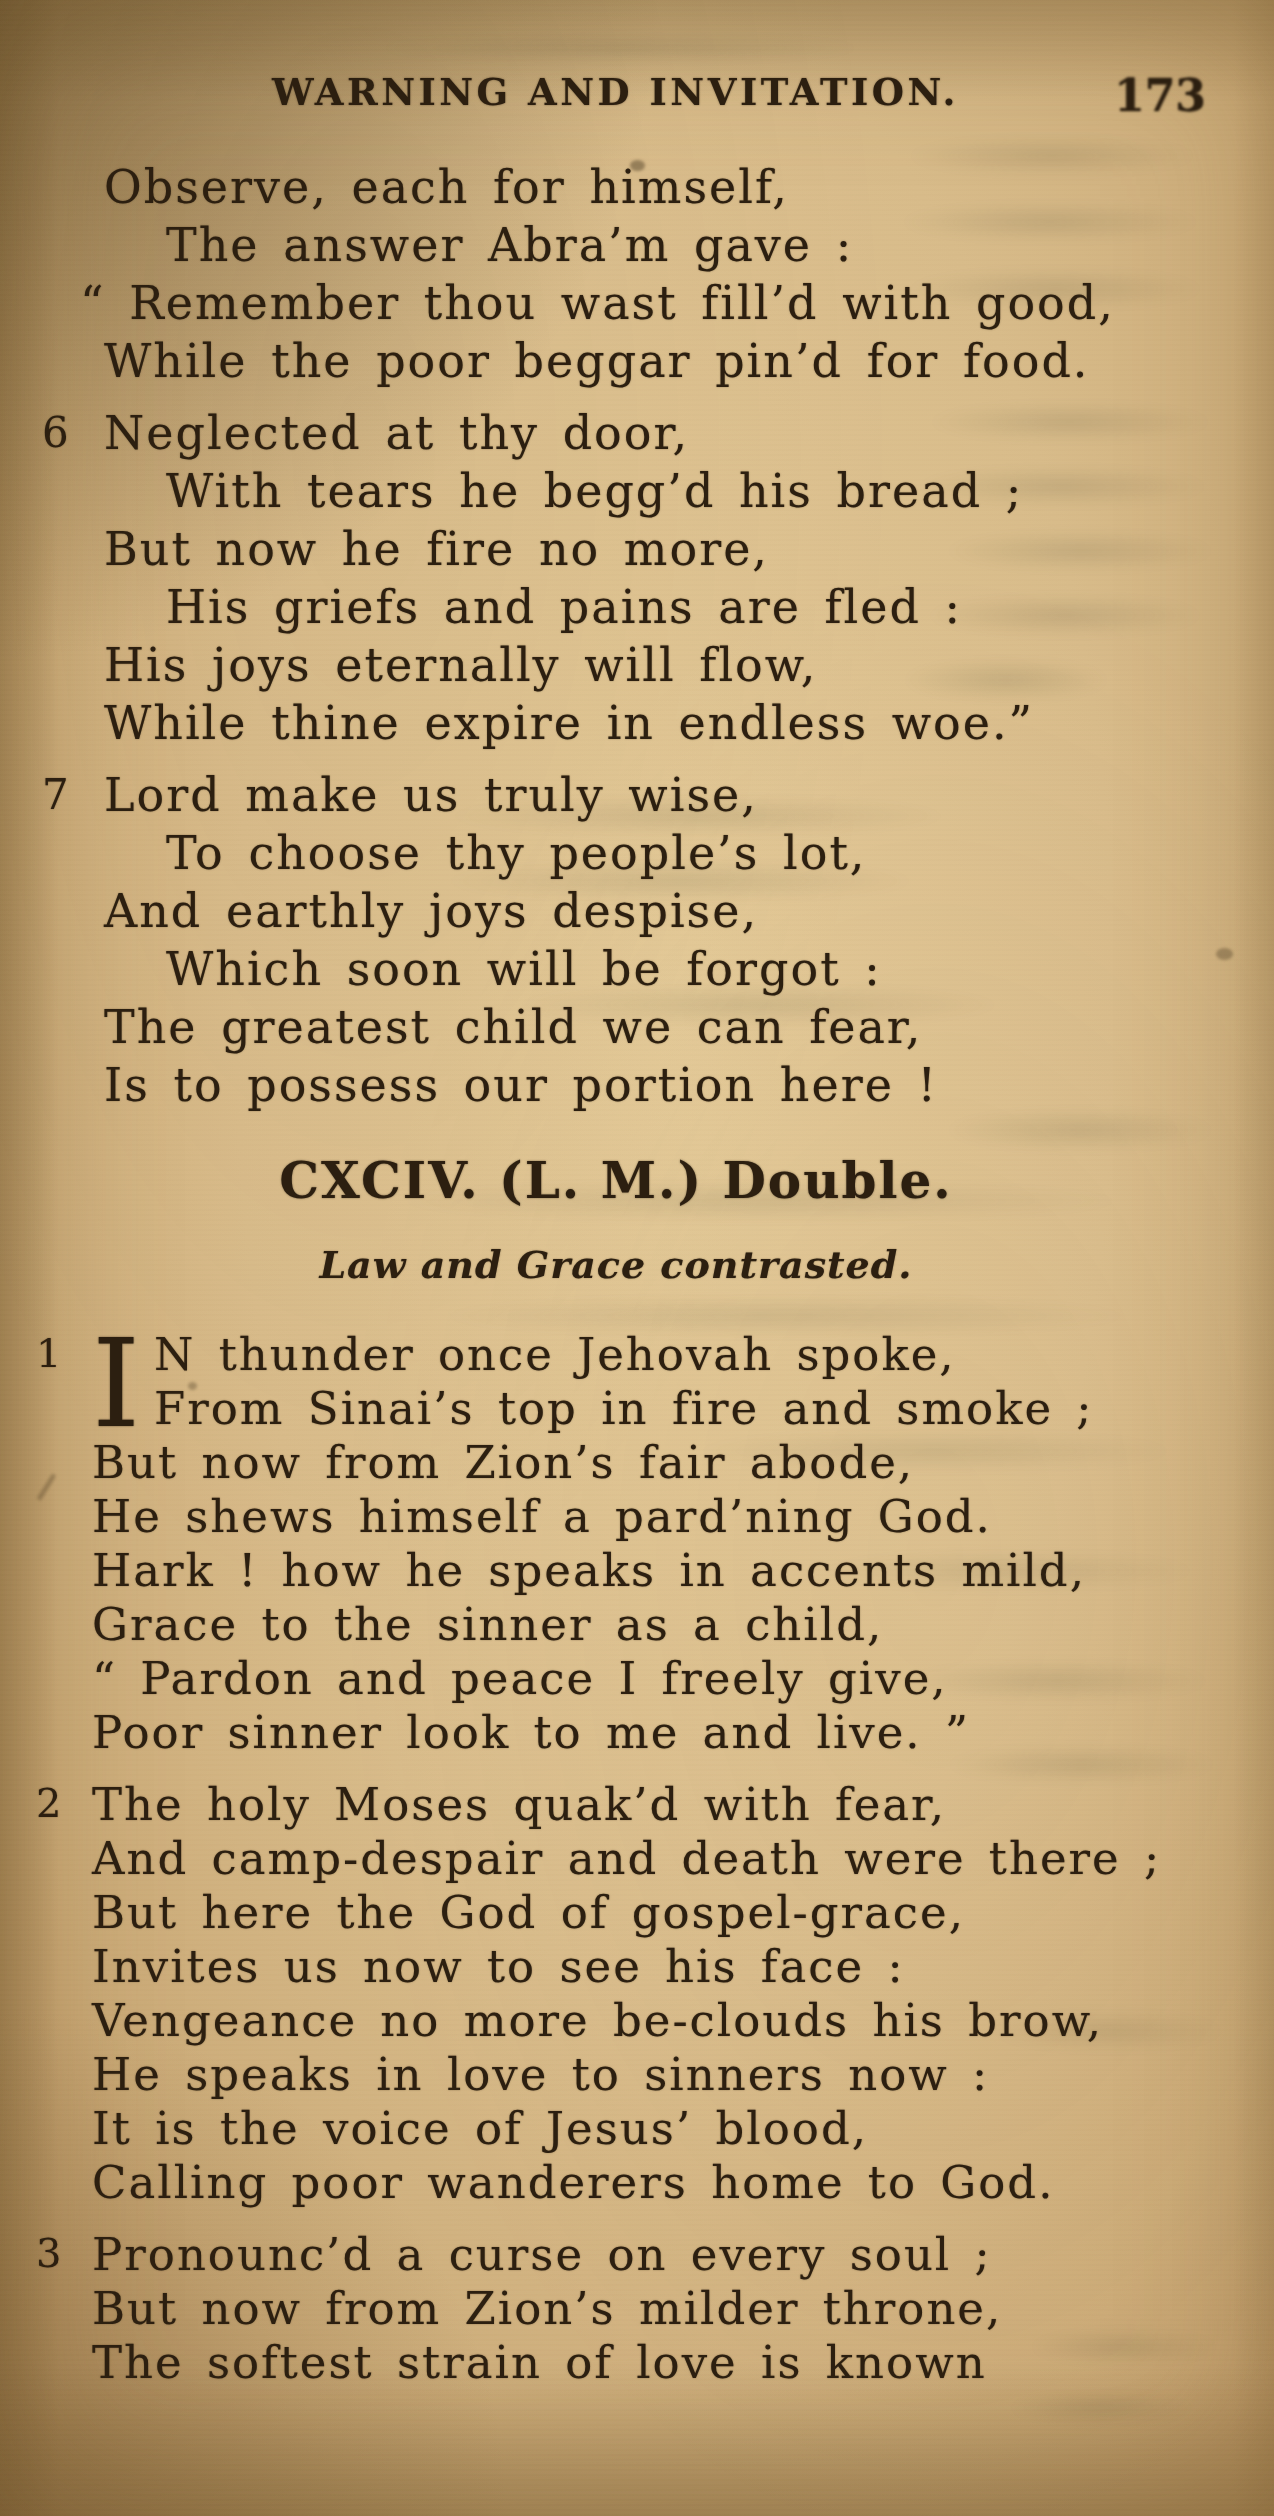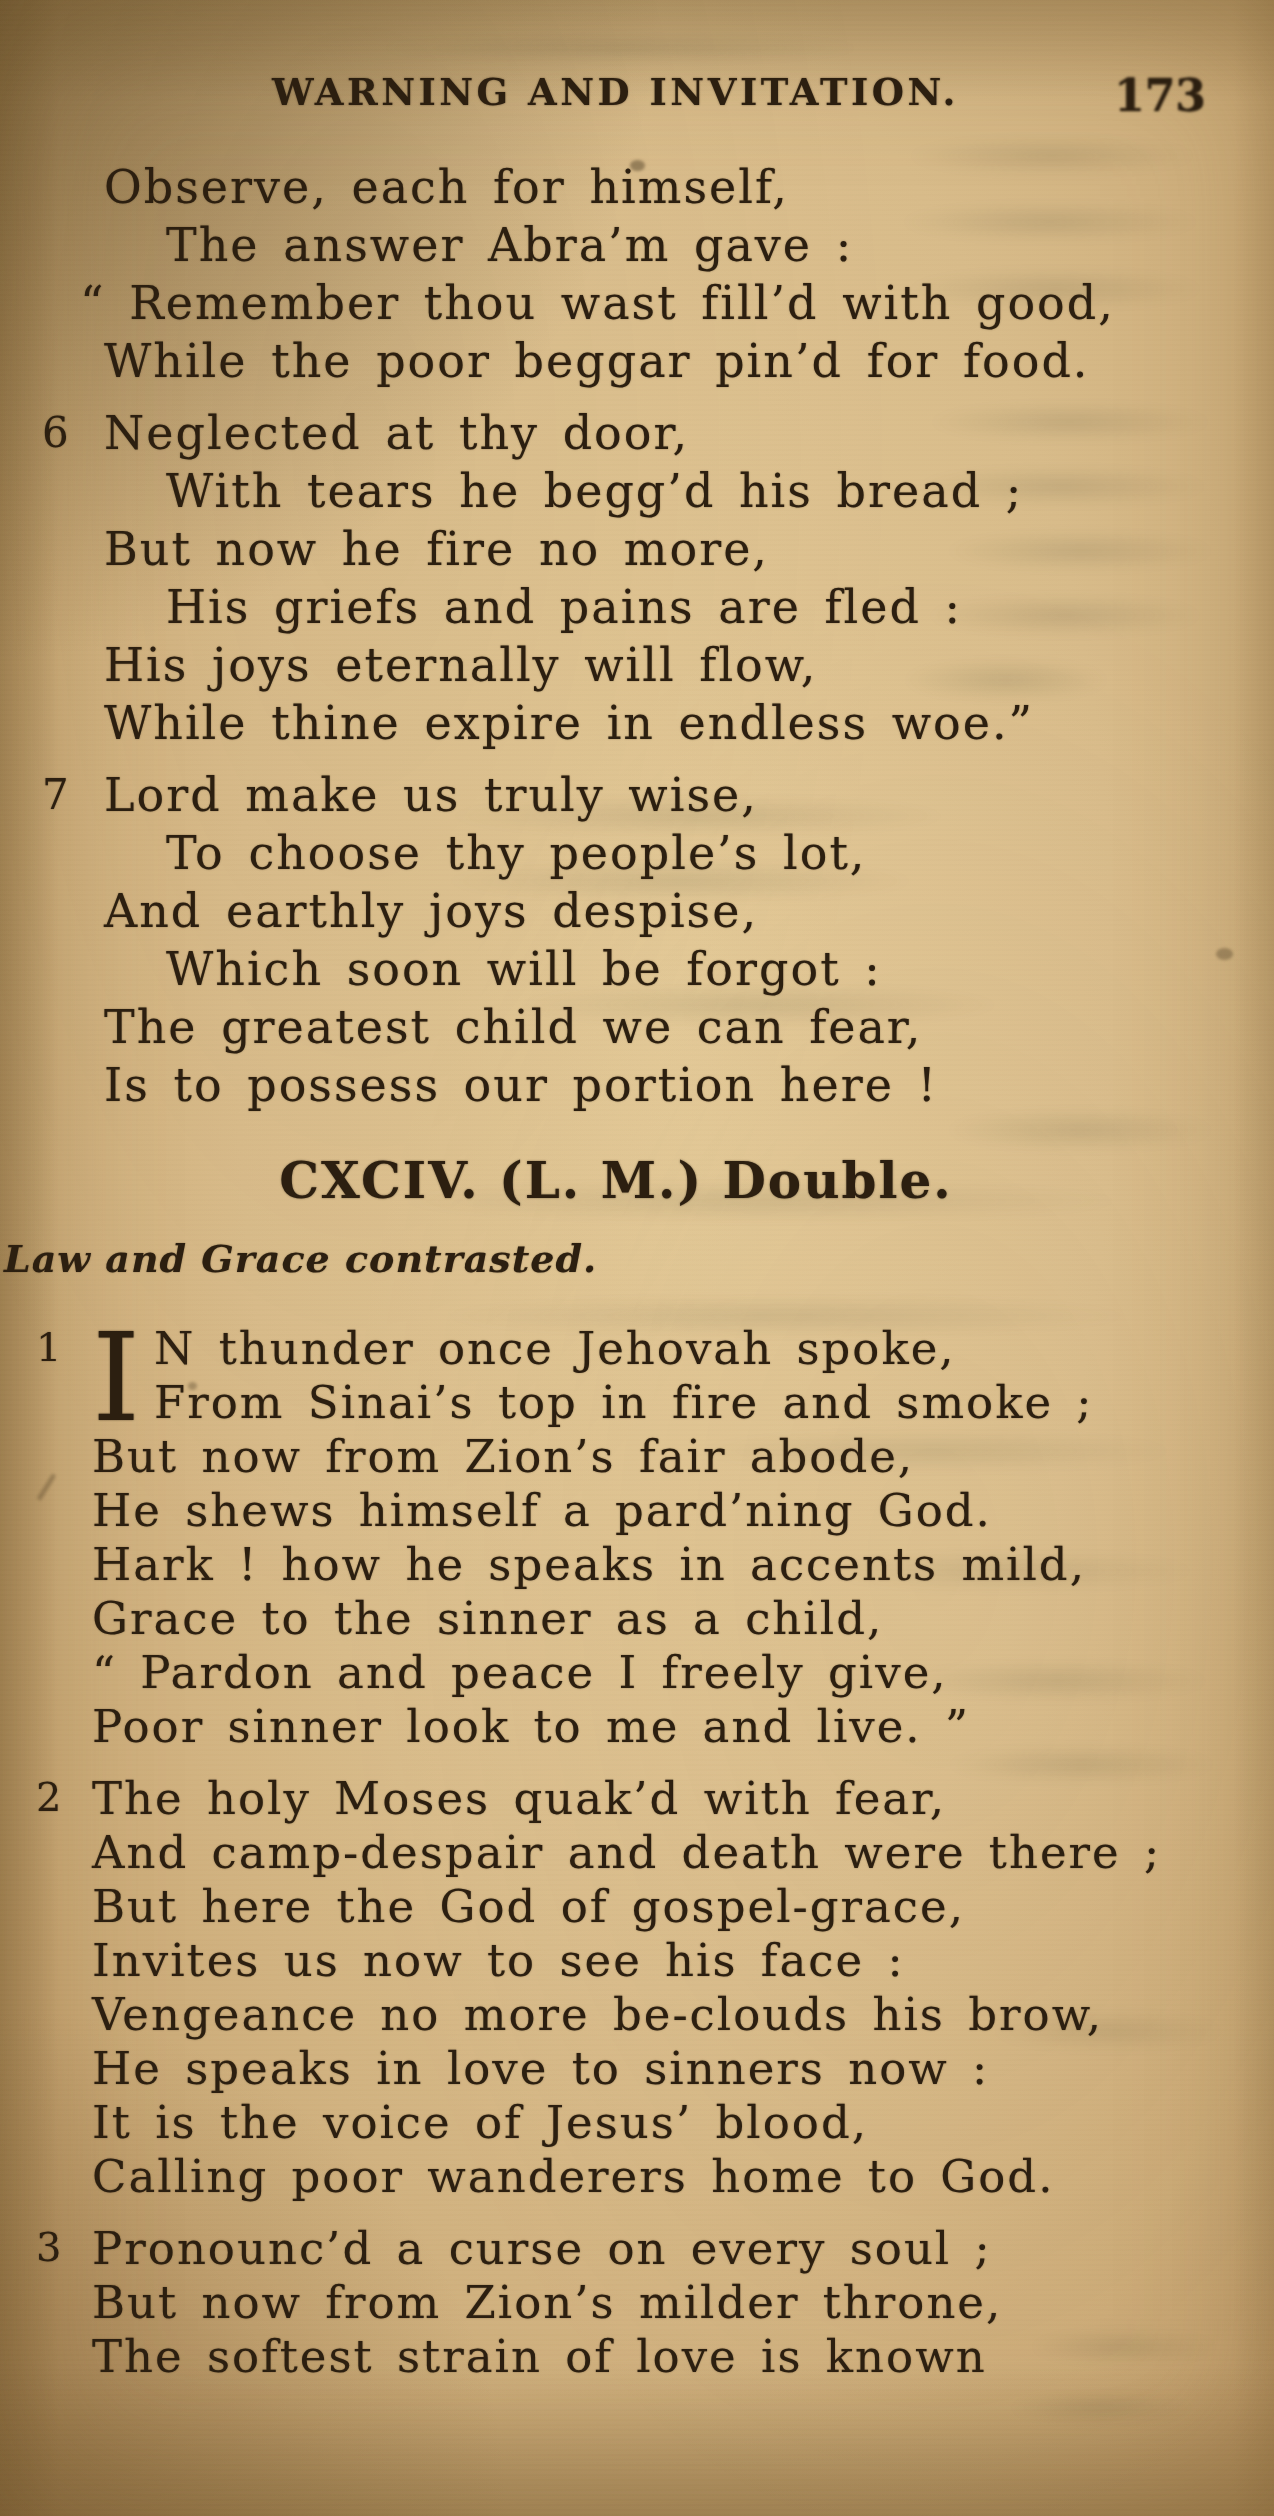--- a/index.html
+++ b/index.html
@@ -99,21 +99,21 @@
   .ind{margin-left:62px;}
   .hang{margin-left:-24px;}
   .sinai{margin-left:46px;}
 
   .hymn-heading{
     width:1224px;margin:36px 0 0;text-align:center;
     font-size:50px;line-height:62px;font-weight:bold;letter-spacing:2px;
     text-shadow:0 0 2px rgba(44,31,16,.6);
   }
   .hymn-subtitle{
-    width:1224px;margin:24px 0 0;
+    width:1224px;margin:30px 0 0;text-align:center;
     font-size:38px;line-height:46px;font-style:italic;font-weight:bold;letter-spacing:1px;
   }
   .lm-section{margin-top:40px;}
   .dropcap{
     float:left;font-size:122px;line-height:96px;width:46px;
     margin:8px 16px 0 0;text-align:center;
     text-shadow:0 0 2px rgba(44,31,16,.7);
   }
 </style>
 </head>

